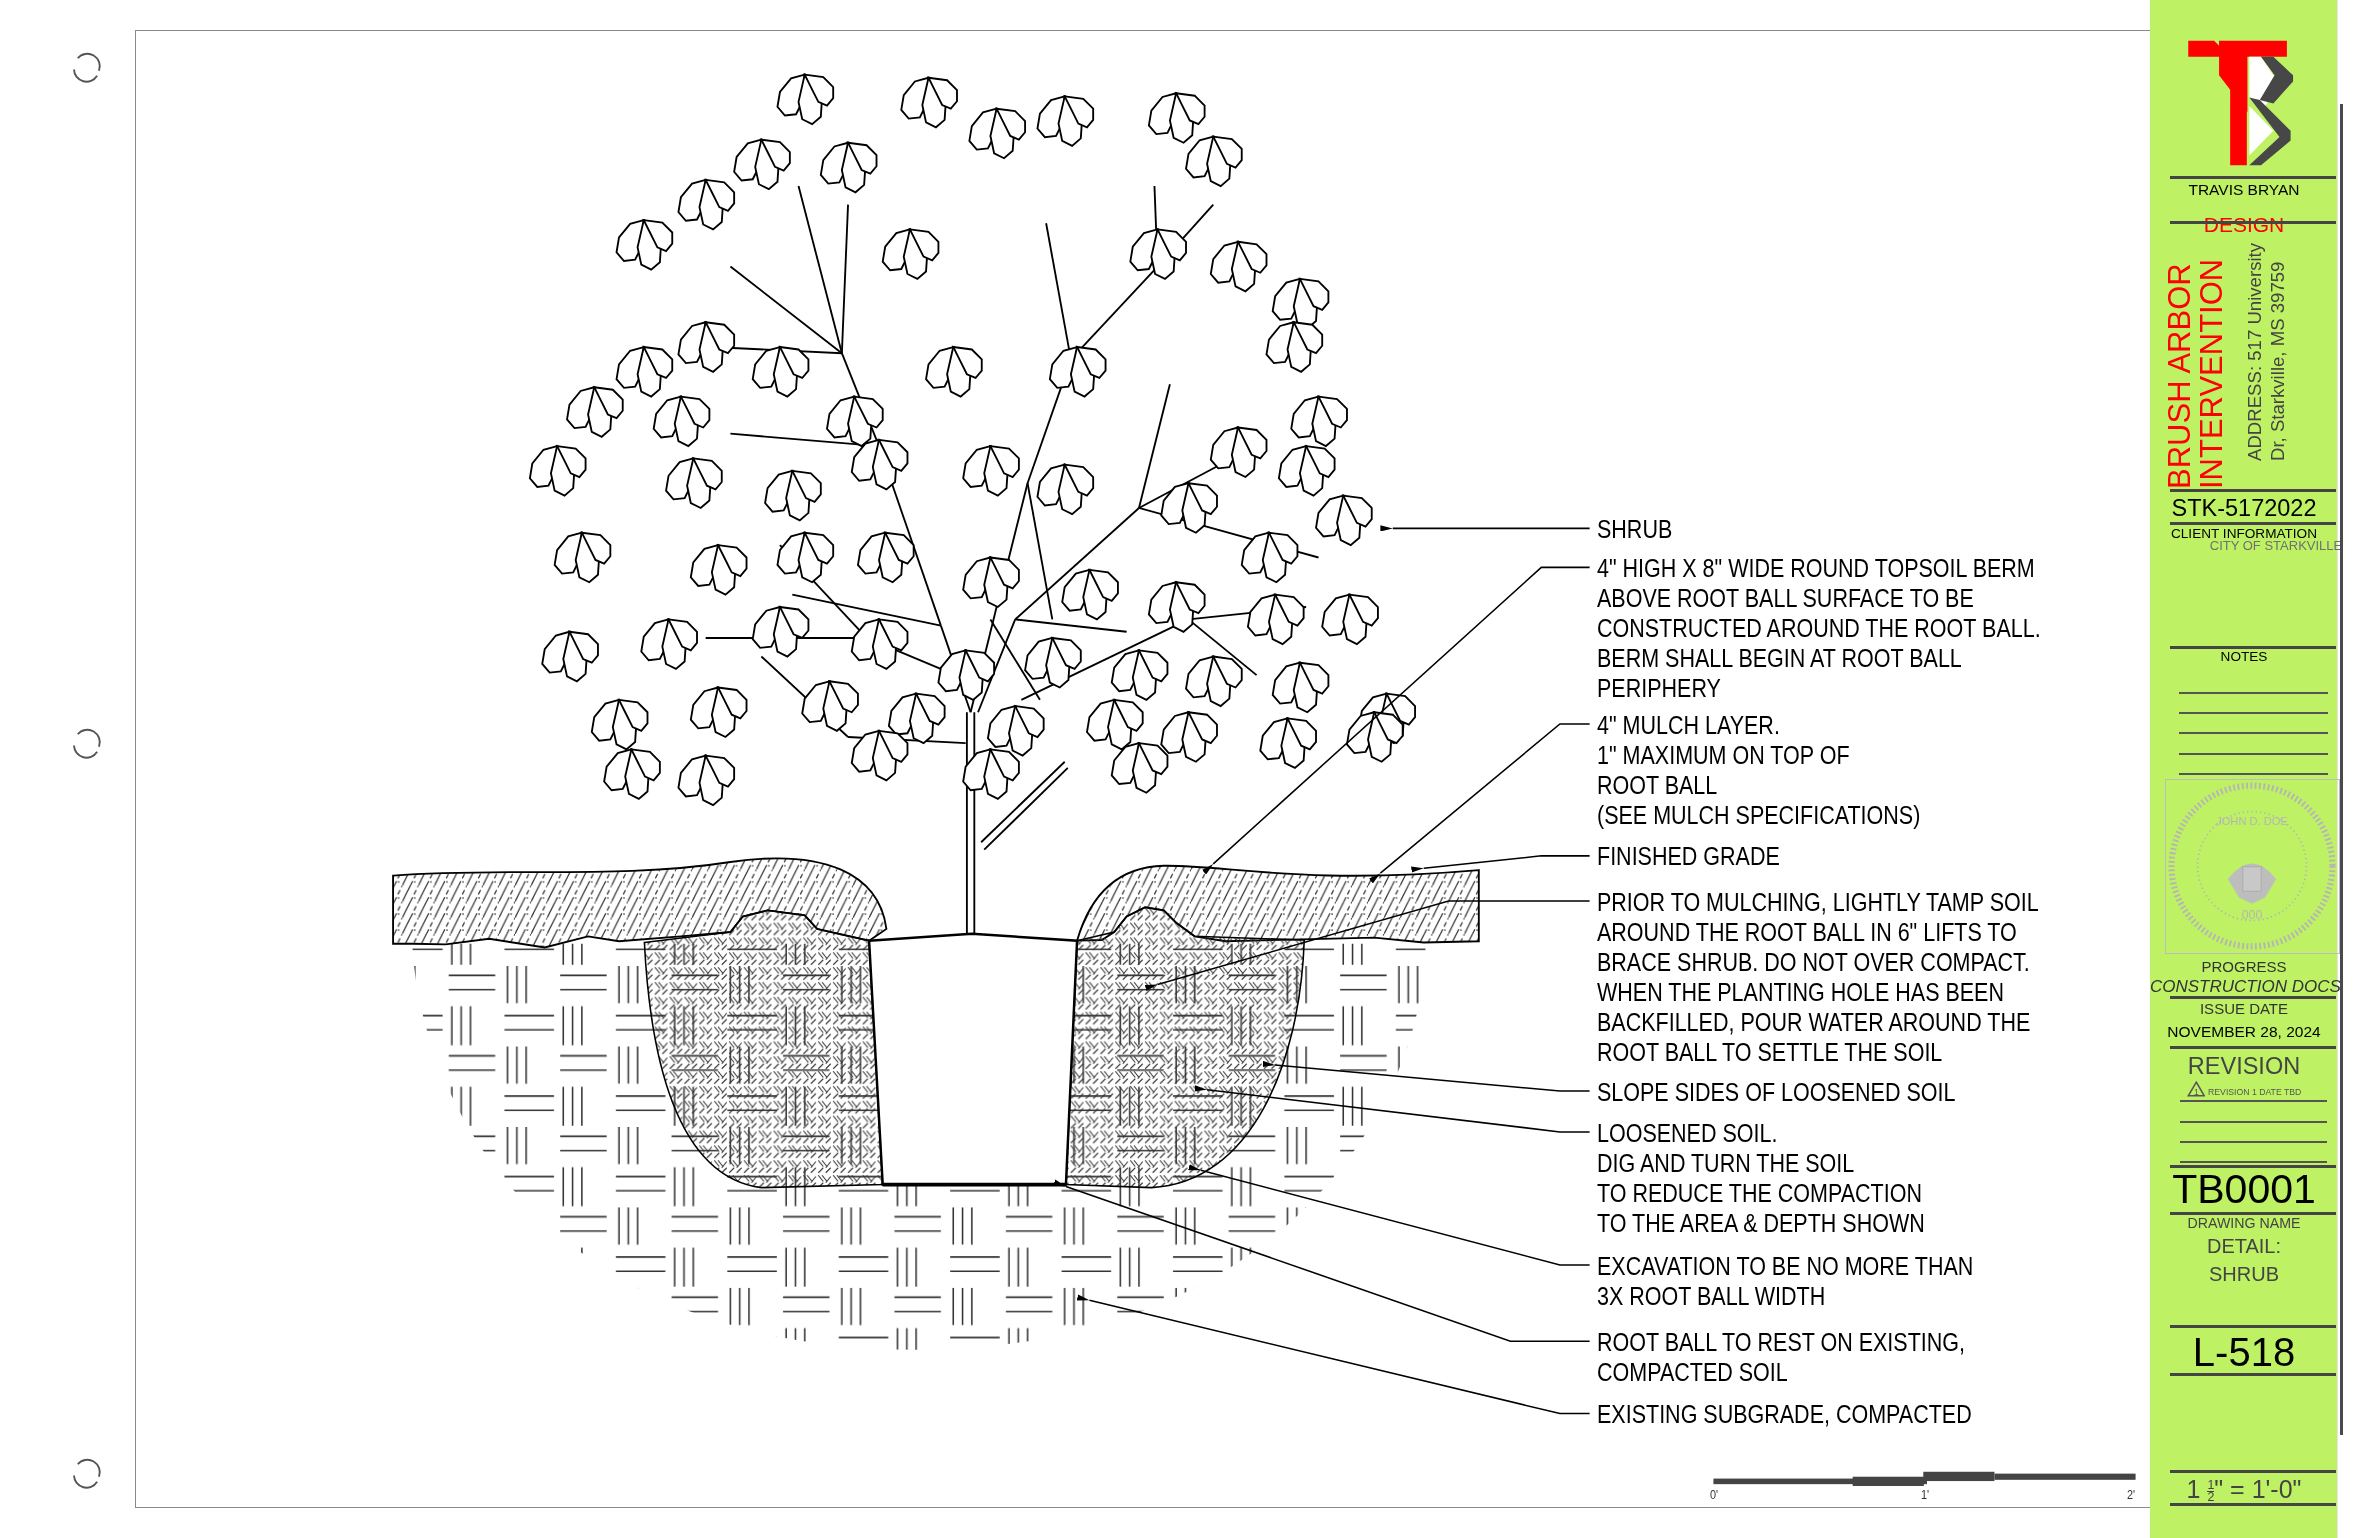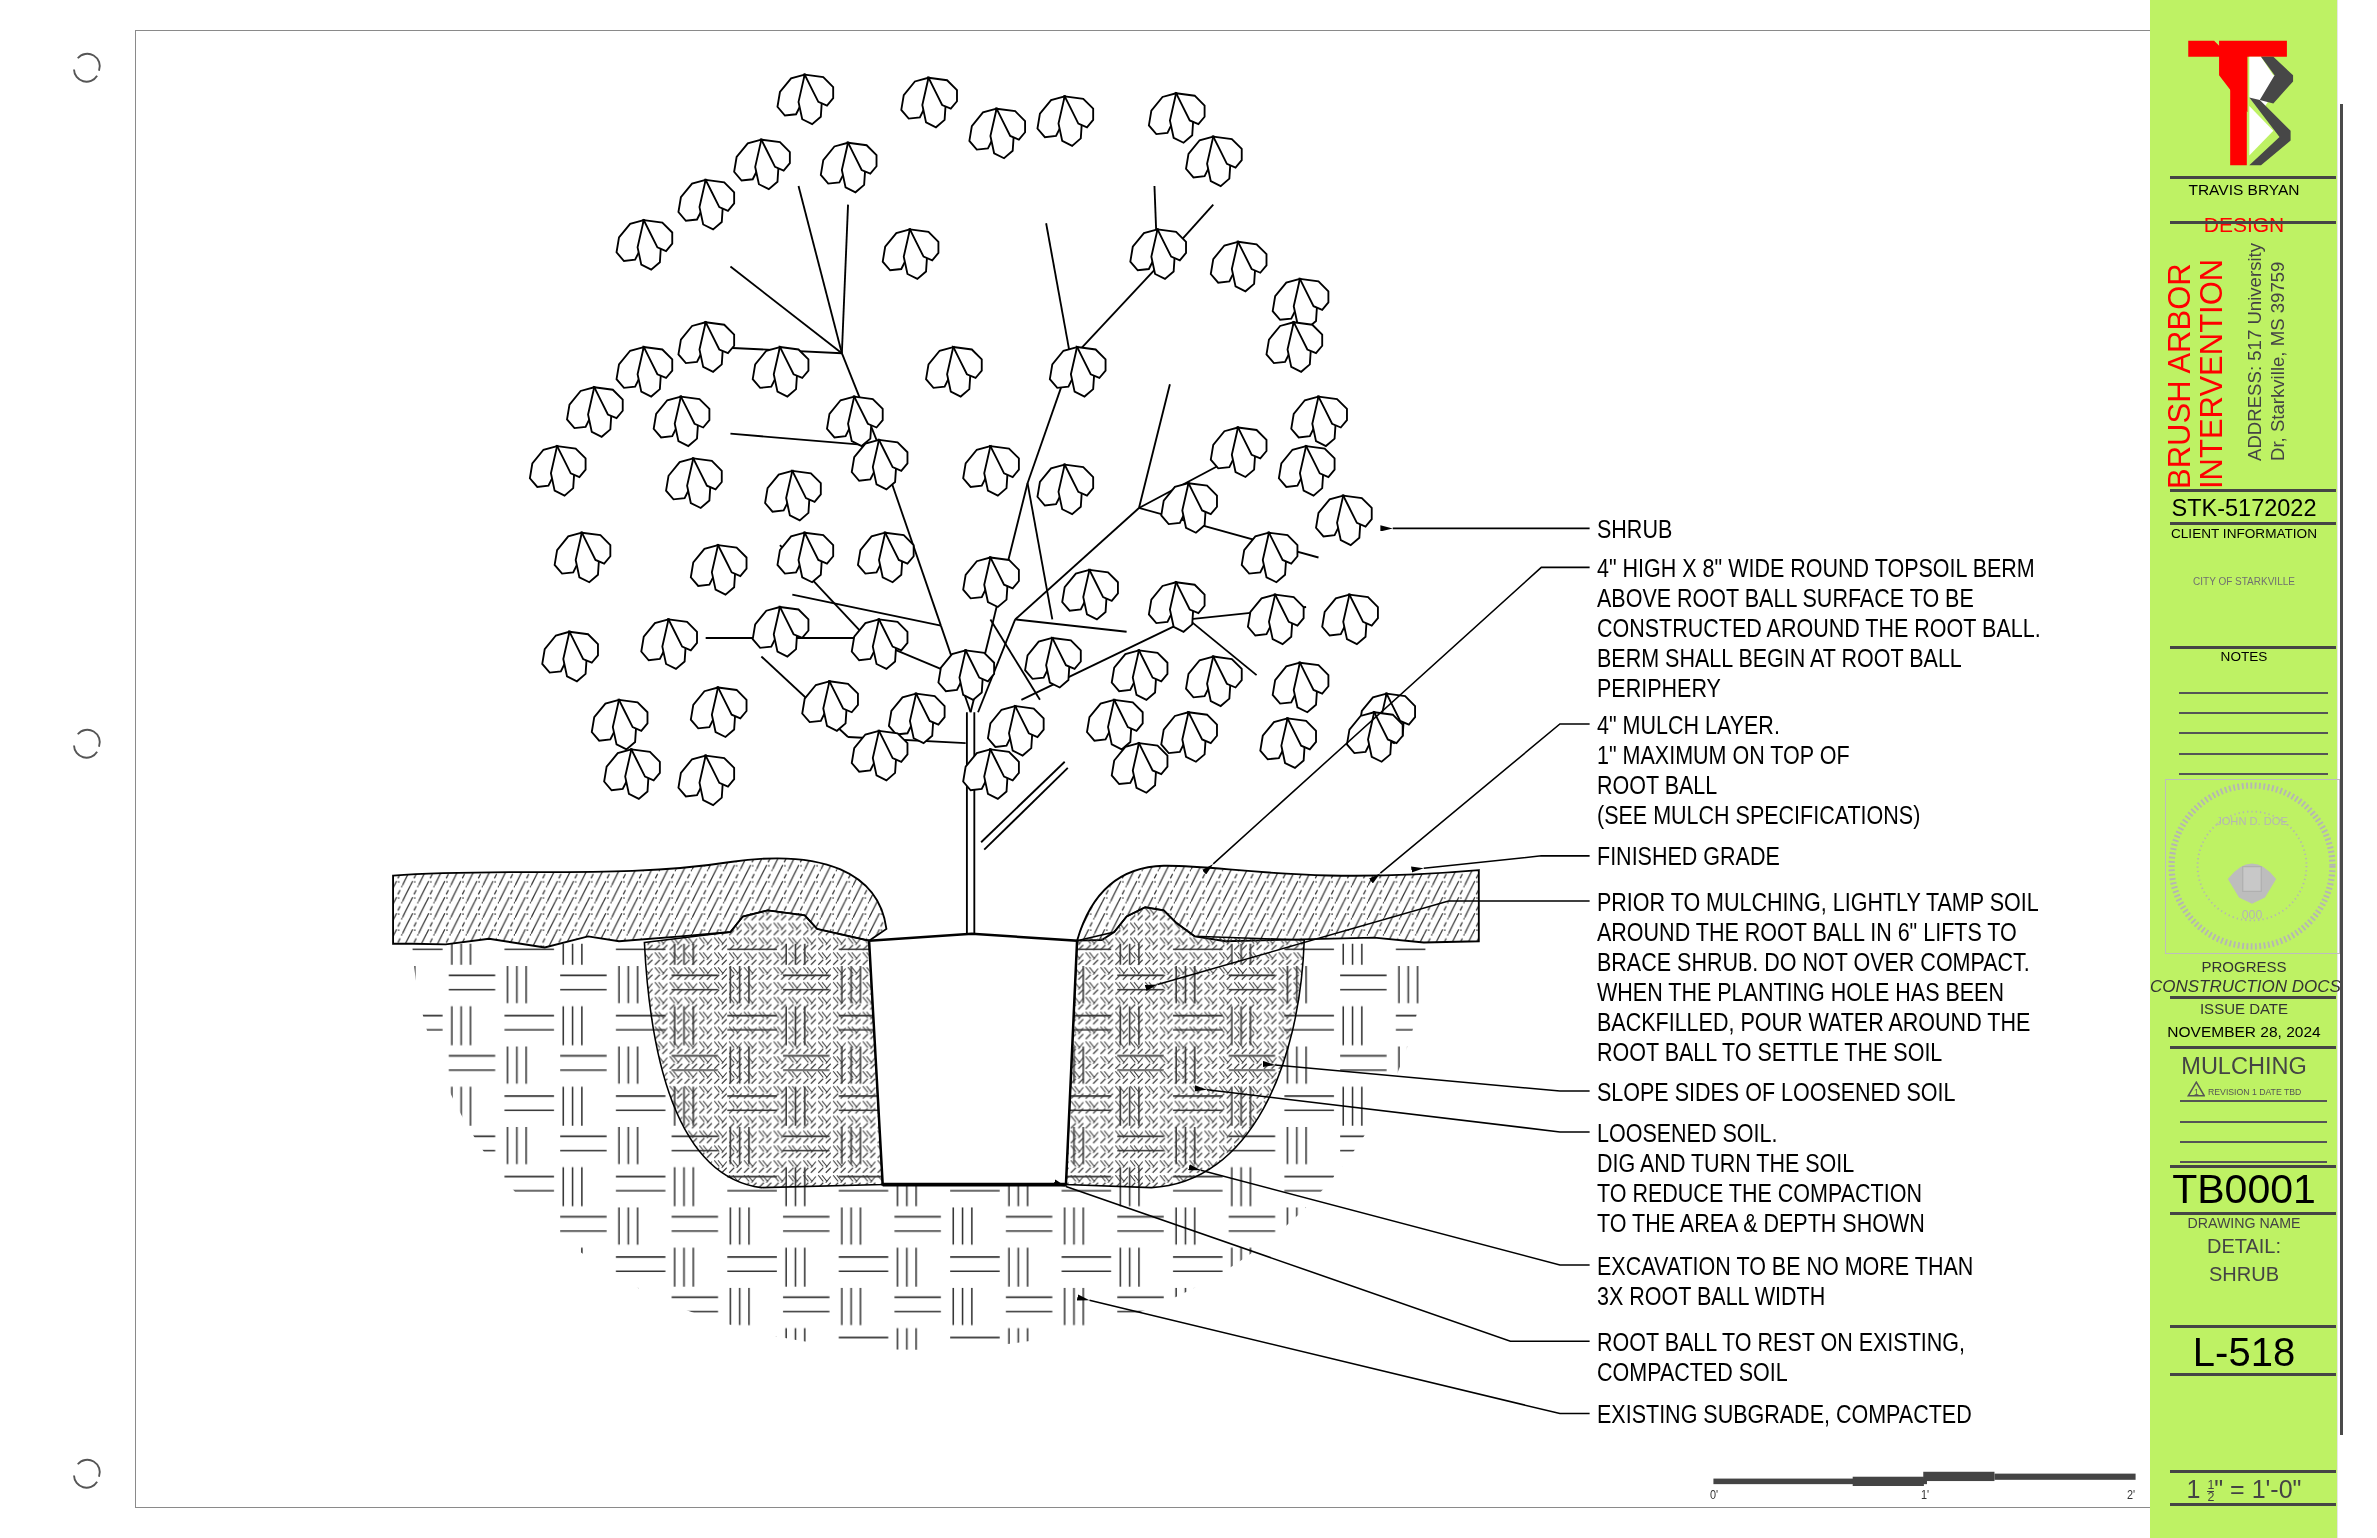--- a/index.html
+++ b/index.html
@@ -268,21 +268,21 @@
 
   <div class="vtext" style="left:14.2px;top:489px;font-size:31px;line-height:31px;color:#ff0000;">BRUSH ARBOR</div>
   <div class="vtext" style="left:46px;top:489px;font-size:31px;line-height:31px;color:#ff0000;">INTERVENTION</div>
   <div class="vtext" style="left:95px;top:461px;font-size:18.6px;line-height:20px;color:#444;">ADDRESS: 517 University</div>
   <div class="vtext" style="left:118px;top:461px;font-size:18.6px;line-height:20px;color:#444;">Dr, Starkville, MS 39759</div>
 
   <div class="tb-line" style="top:489px;"></div>
   <div class="tb-text" style="top:495px;font-size:23.5px;color:#000;">STK-5172022</div>
   <div class="tb-line" style="top:522px;"></div>
   <div class="tb-text" style="top:526px;font-size:13.6px;color:#000;">CLIENT INFORMATION</div>
-  <div class="tb-text" style="top:576px;font-size:10px;color:#707070;">CITY OF STARKVILLE</div>
+  <div class="tb-text" style="top:538px;font-size:13px;color:#707070;padding-left:32px;">CITY OF STARKVILLE</div>
 
   <div class="tb-line" style="top:646px;"></div>
   <div class="tb-text" style="top:649px;font-size:13.6px;color:#000;">NOTES</div>
   <div class="tb-thin" style="top:692px;"></div>
   <div class="tb-thin" style="top:712px;"></div>
   <div class="tb-thin" style="top:732px;"></div>
   <div class="tb-thin" style="top:753px;"></div>
   <div class="tb-thin" style="top:773px;"></div>
 
   <div class="abs" style="left:15px;top:779px;width:175px;height:175px;border:1.2px solid #bdbdbd;box-sizing:border-box;">
@@ -295,21 +295,21 @@
       <text x="139" y="72" text-anchor="middle" font-size="18" fill="#b5b5b5" font-family="Liberation Sans, sans-serif">JOHN D. DOE</text>
     </svg>
   </div>
 
   <div class="tb-text" style="top:958px;font-size:15px;color:#333;">PROGRESS</div>
   <div class="tb-text" style="top:977px;font-size:17px;color:#333;font-style:italic;">CONSTRUCTION DOCS</div>
   <div class="tb-line" style="top:996px;"></div>
   <div class="tb-text" style="top:1000px;font-size:15px;color:#333;text-align:center;">ISSUE DATE</div>
   <div class="tb-text" style="top:1023px;font-size:15.5px;color:#000;">NOVEMBER 28, 2024</div>
   <div class="tb-line" style="top:1046px;"></div>
-  <div class="tb-text" style="top:1053px;font-size:23.5px;color:#444;">MULCHING</div>
+  <div class="tb-text" style="top:1053px;font-size:23.5px;color:#444;">REVISION</div>
   <div class="abs" style="left:0;top:1081px;width:188px;text-align:center;white-space:nowrap;">
     <svg width="18.6" height="16" viewBox="0 0 30 26" style="vertical-align:bottom;">
       <polygon points="15,2 28,24 2,24" fill="none" stroke="#555" stroke-width="2.5"></polygon>
       <text x="15" y="22" text-anchor="middle" font-size="14" fill="#555" font-family="Liberation Sans, sans-serif">1</text>
     </svg>
     <span style="font-size:8.7px;color:#555;">REVISION 1 DATE TBD</span>
   </div>
   <div class="tb-thin" style="top:1100px;left:30px;width:147px;"></div>
   <div class="tb-thin" style="top:1121px;left:30px;width:147px;"></div>
   <div class="tb-thin" style="top:1141px;left:30px;width:147px;"></div>

